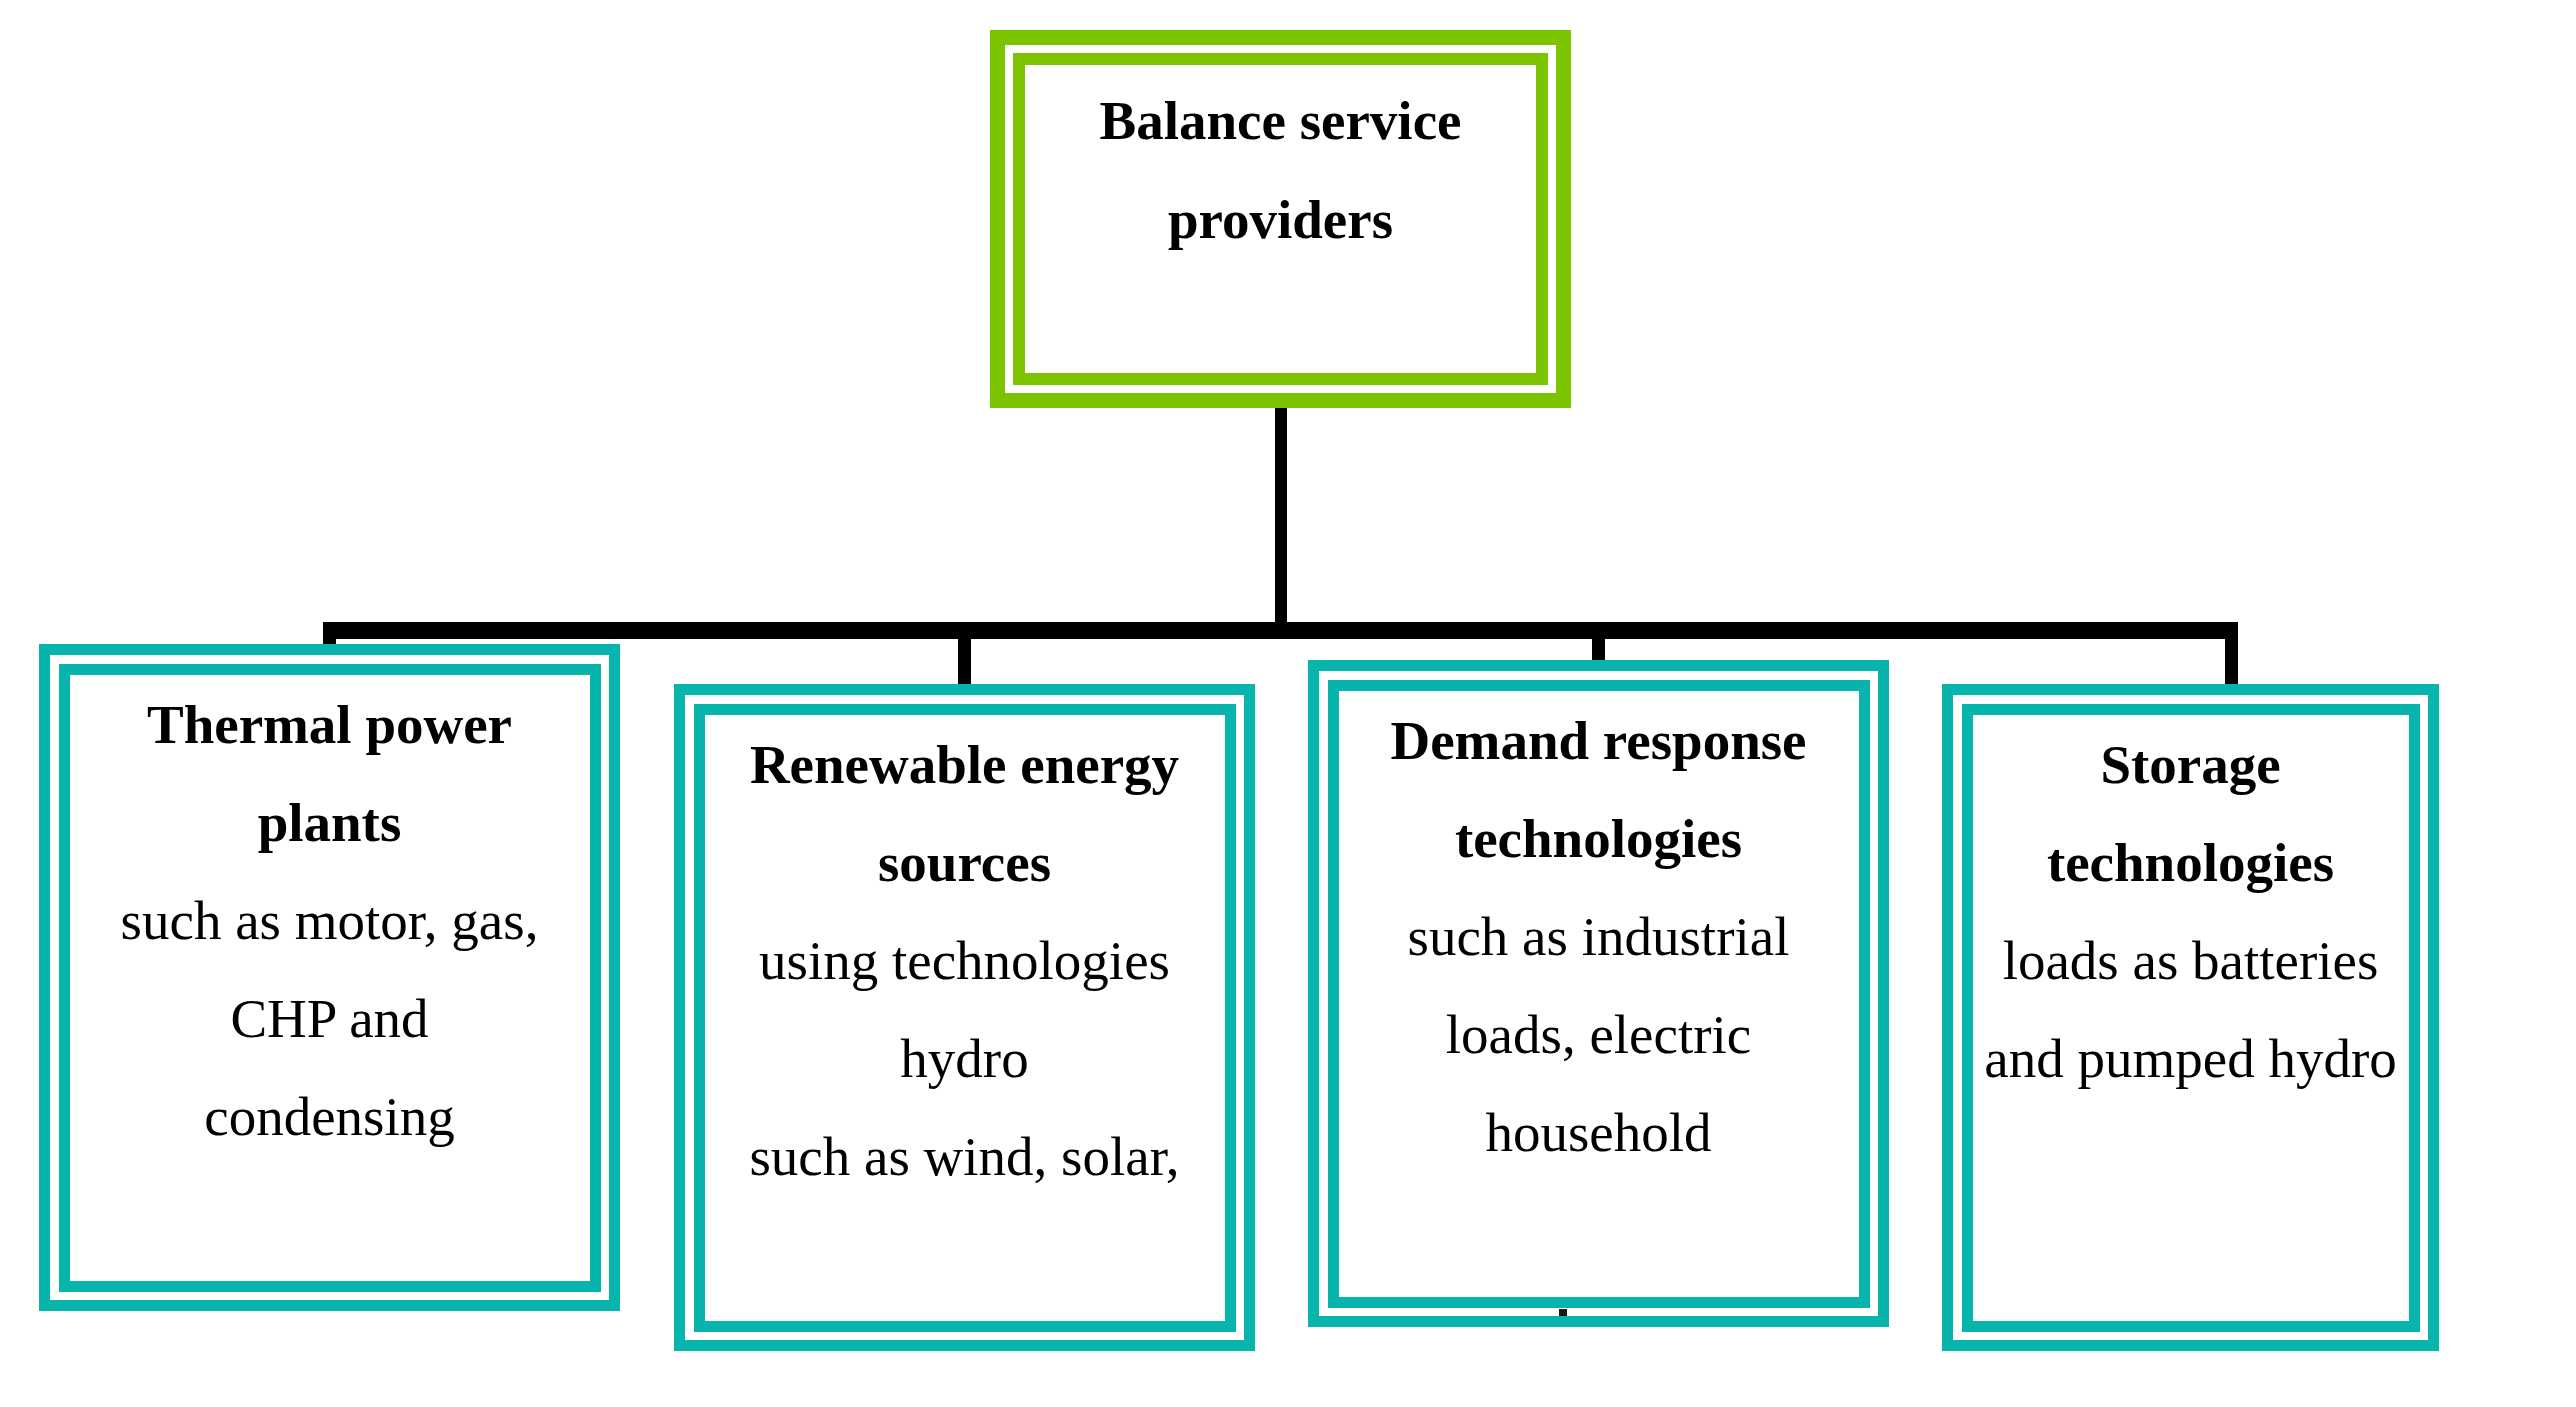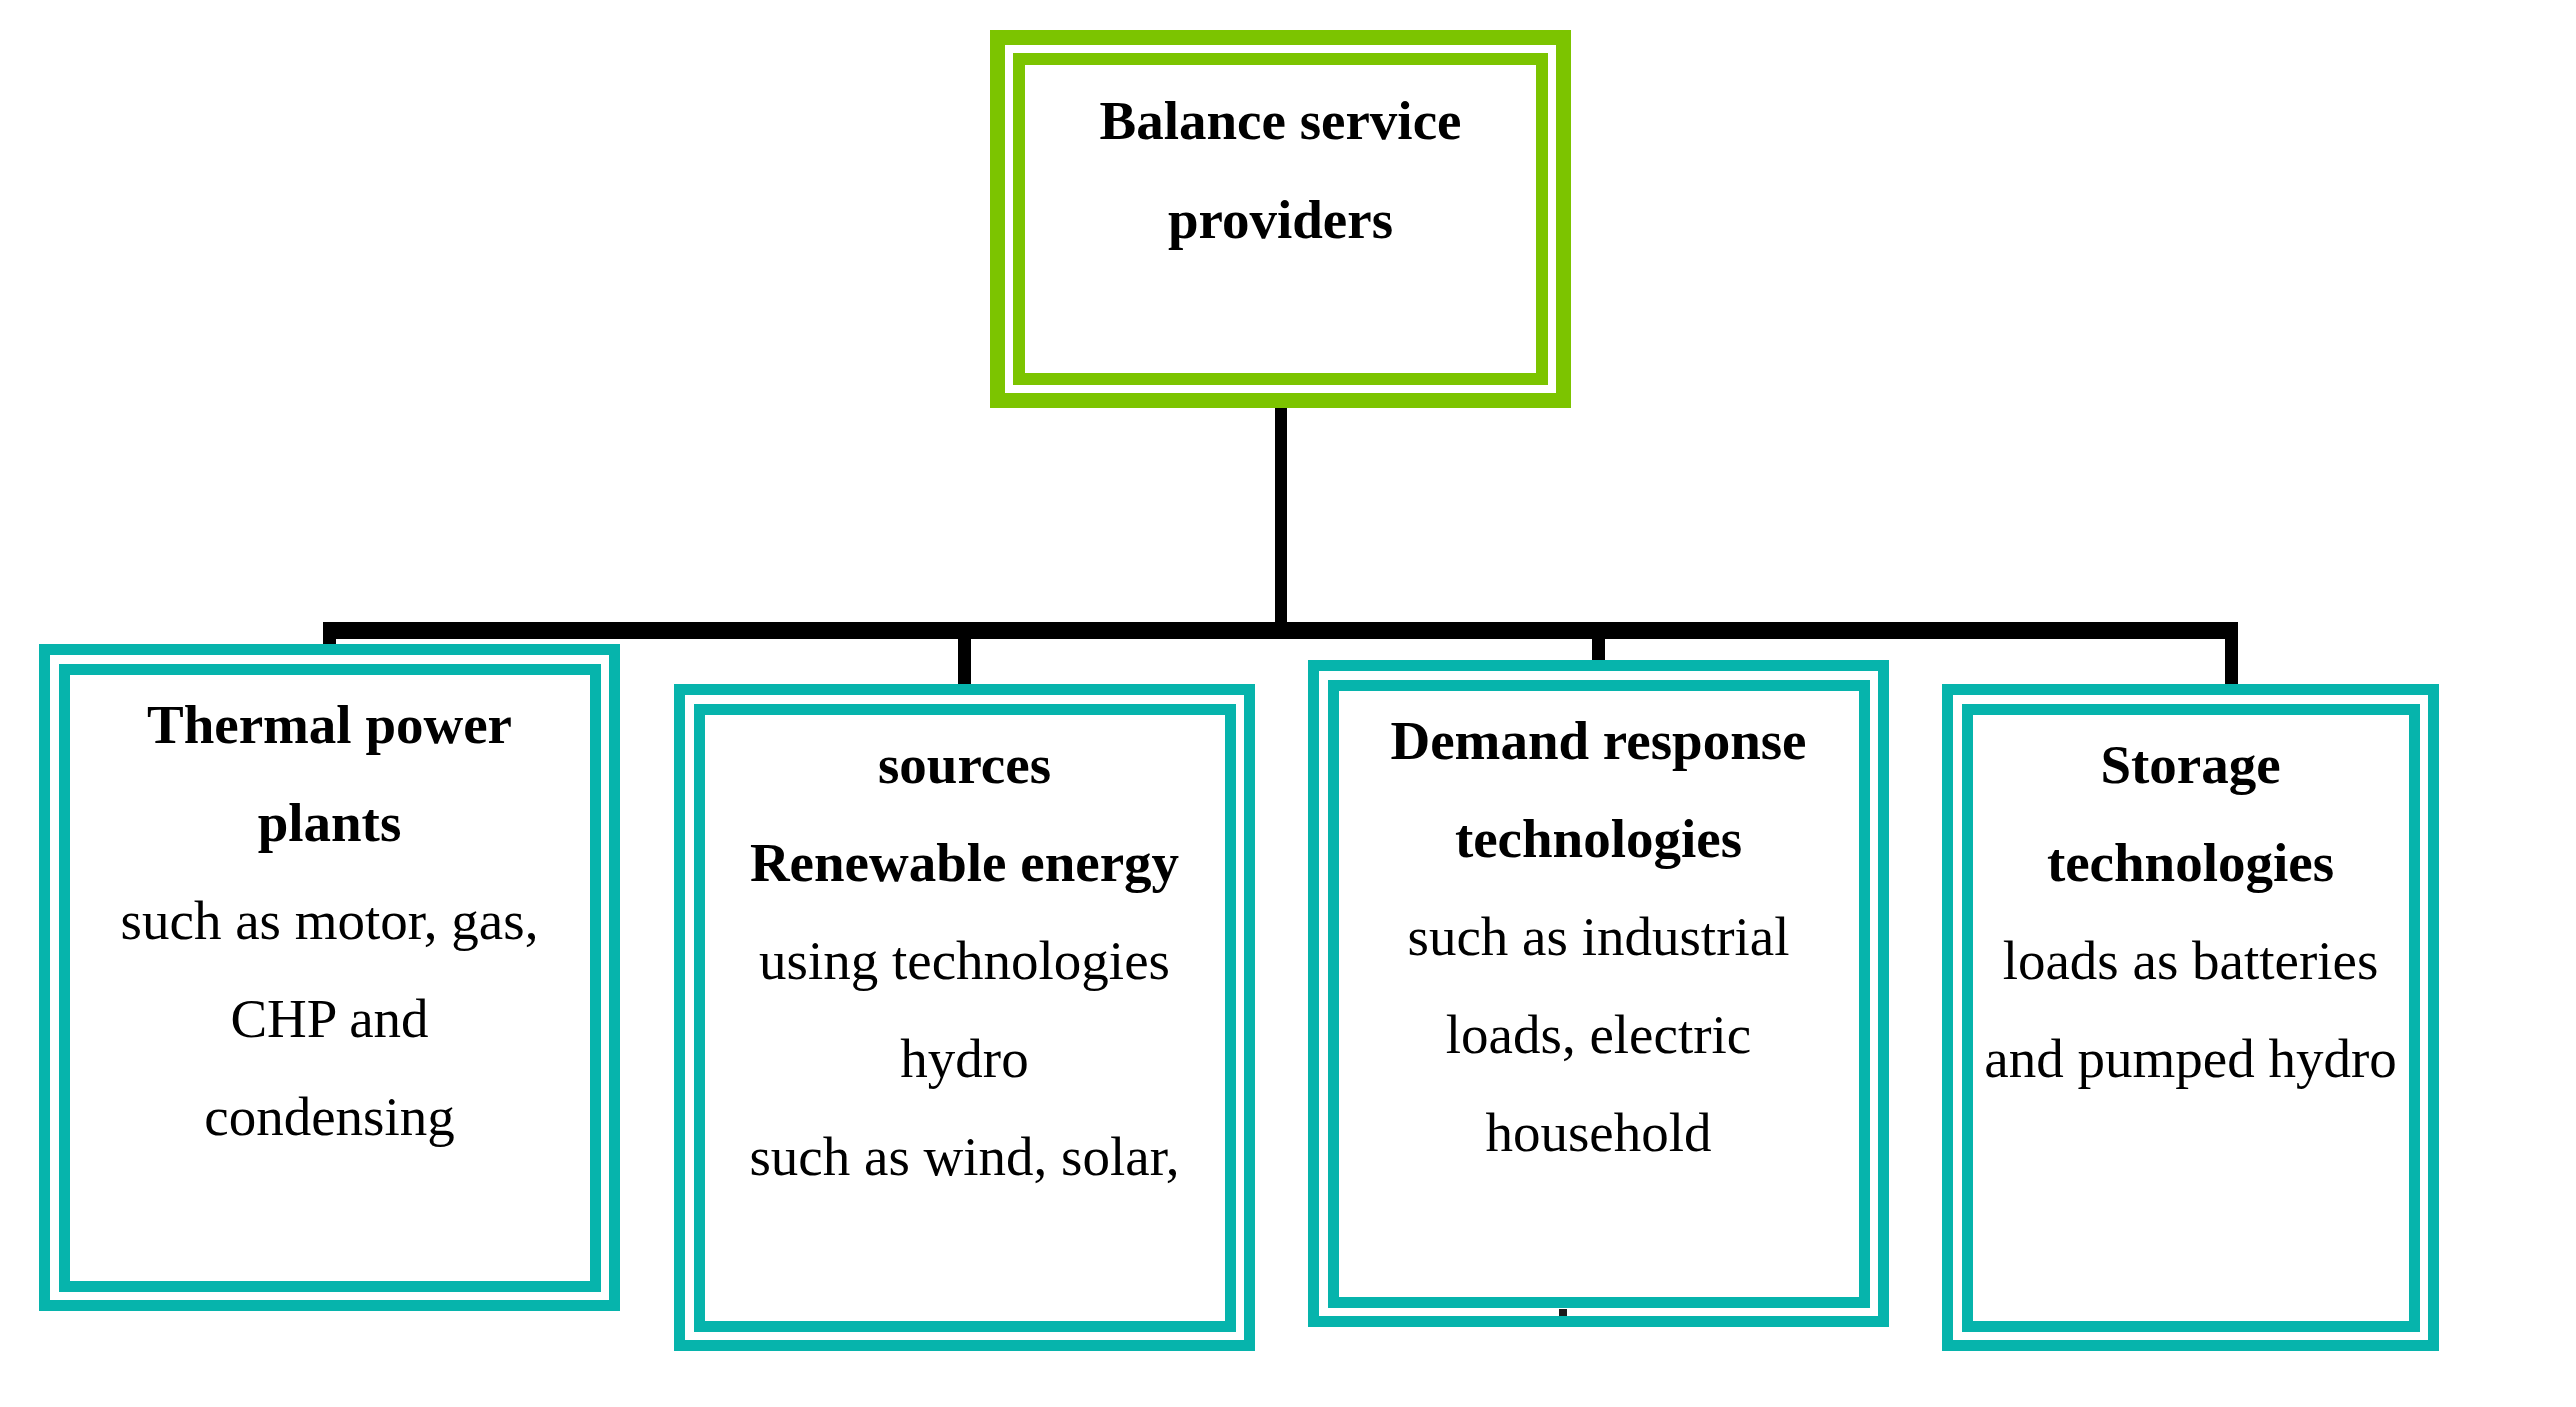--- a/index.html
+++ b/index.html
@@ -87,22 +87,22 @@
         <div class="line">such as motor, gas,</div>
         <div class="line">CHP and</div>
         <div class="line">condensing</div>
       </div>
     </div>
   </div>
 
   <div class="frame-outer child-outer" style="left:674px; top:684px; width:581px; height:667px;">
     <div class="frame-inner child-inner">
       <div class="text-wrap">
+        <div class="line bold">Renewable energy</div>
         <div class="line bold">sources</div>
-        <div class="line bold">Renewable energy</div>
         <div class="line">using technologies</div>
         <div class="line">hydro</div>
         <div class="line">such as wind, solar,</div>
       </div>
     </div>
   </div>
 
   <div class="frame-outer child-outer" style="left:1308px; top:660px; width:581px; height:667px;">
     <div class="frame-inner child-inner">
       <div class="text-wrap">

